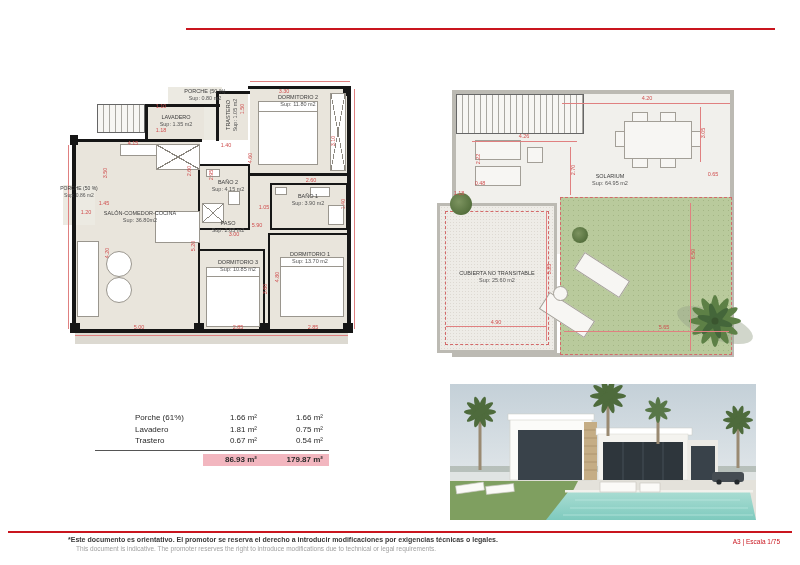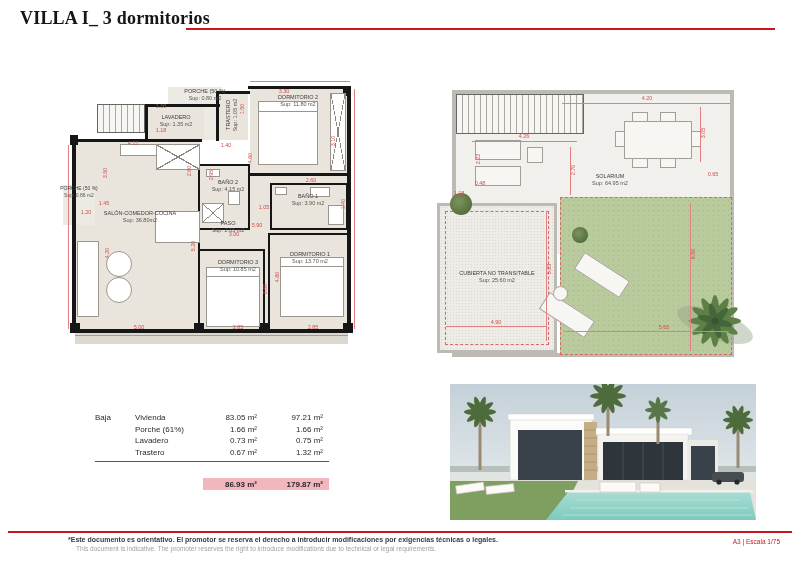--- a/index.html
+++ b/index.html
@@ -45,36 +45,35 @@
   .grayfur{position:absolute;background:#f7f6f3;border:1px solid #a39f97;box-sizing:border-box;}
   
   .tblwrap{position:absolute;left:95px;top:409px;width:234px;color:#2a2a2a;}
   .tbl-title{display:inline-block;background:#f2b6bf;color:#222;font-weight:bold;
       font-size:9.5px;padding:2px 6px 2px 3px;}
   .trow{display:grid;grid-template-columns:40px 68px 60px 66px;font-size:8px;}
   .trow .c3,.trow .c4{text-align:right;padding-right:6px;}
   .thead{font-weight:bold;margin-top:7px;padding-bottom:3px;border-bottom:1px solid #555;}
   .tbody{padding-top:3px;padding-bottom:3px;border-bottom:1px solid #555;}
   .tbody .trow{line-height:1.45;}
-  .ttotal{margin-top:16px;font-weight:bold;}
+  .ttotal{margin-top:3px;font-weight:bold;}
   .ttotal .pinkband{background:#f2b6bf;}
   .ttotal .c3,.ttotal .c4{padding-top:1.5px;padding-bottom:1.5px;}
   
   .foot-rule{position:absolute;left:8px;top:531px;width:784px;height:2px;background:#c9151e;}
   .foot-es{position:absolute;left:68px;top:536px;font-size:7px;font-weight:bold;color:#3a3a3a;}
   .foot-en{position:absolute;left:76px;top:545px;font-size:6.5px;color:#a0a0a0;}
   .foot-sheet{position:absolute;left:660px;top:538px;width:120px;text-align:right;
       font-size:6.5px;color:#c9151e;}
 </style>
 </head>
 <body>
 
 <div class="page">
 
-  <div class="title">VILLA I_ 3 dormitorios</div>
   <div class="title-rule"></div>
 
   <div class="abs" style="left:60px;top:73px;width:322px;height:300px;">
 
     <div class="floor lt" style="left:108px;top:14px;width:54px;height:53px;"></div>
     <div class="floor" style="left:88px;top:34px;width:56px;height:33px;"></div>
     <div class="floor" style="left:158px;top:21px;width:30px;height:46px;"></div>
     <div class="floor" style="left:190px;top:16px;width:98px;height:86px;"></div>
     <div class="floor" style="left:15px;top:67px;width:125px;height:190px;"></div>
     <div class="floor" style="left:140px;top:92px;width:50px;height:165px;"></div>
@@ -279,42 +278,36 @@
       </div>
     <div class="rl" style="left:65px;top:185px;">
       <span class="nm">CUBIERTA NO TRANSITABLE</span>
       <span class="ar">Sup: 25.60 m2</span>
       </div>
   </div>
 
   <div class="tblwrap">
     <div class="tbody">
       <div class="trow">
-        <div class="c1">Baja</div>
-        <div class="c2">Vivienda</div>
-        <div class="c3">83.05 m²</div>
-        <div class="c4">97.21 m²</div>
-      </div>
-      <div class="trow">
         <div class="c1"></div>
         <div class="c2">Porche (61%)</div>
         <div class="c3">1.66 m²</div>
         <div class="c4">1.66 m²</div>
       </div>
       <div class="trow">
         <div class="c1"></div>
         <div class="c2">Lavadero</div>
-        <div class="c3">0.73 m²</div>
+        <div class="c3">1.81 m²</div>
         <div class="c4">0.75 m²</div>
       </div>
       <div class="trow">
         <div class="c1"></div>
         <div class="c2">Trastero</div>
         <div class="c3">0.67 m²</div>
-        <div class="c4">1.32 m²</div>
+        <div class="c4">0.54 m²</div>
       </div>
     </div>
     <div class="trow ttotal">
       <div class="c1"></div>
       <div class="c2"></div>
       <div class="c3 pinkband">86.93 m²</div>
       <div class="c4 pinkband">179.87 m²</div>
     </div>
   </div>
 

